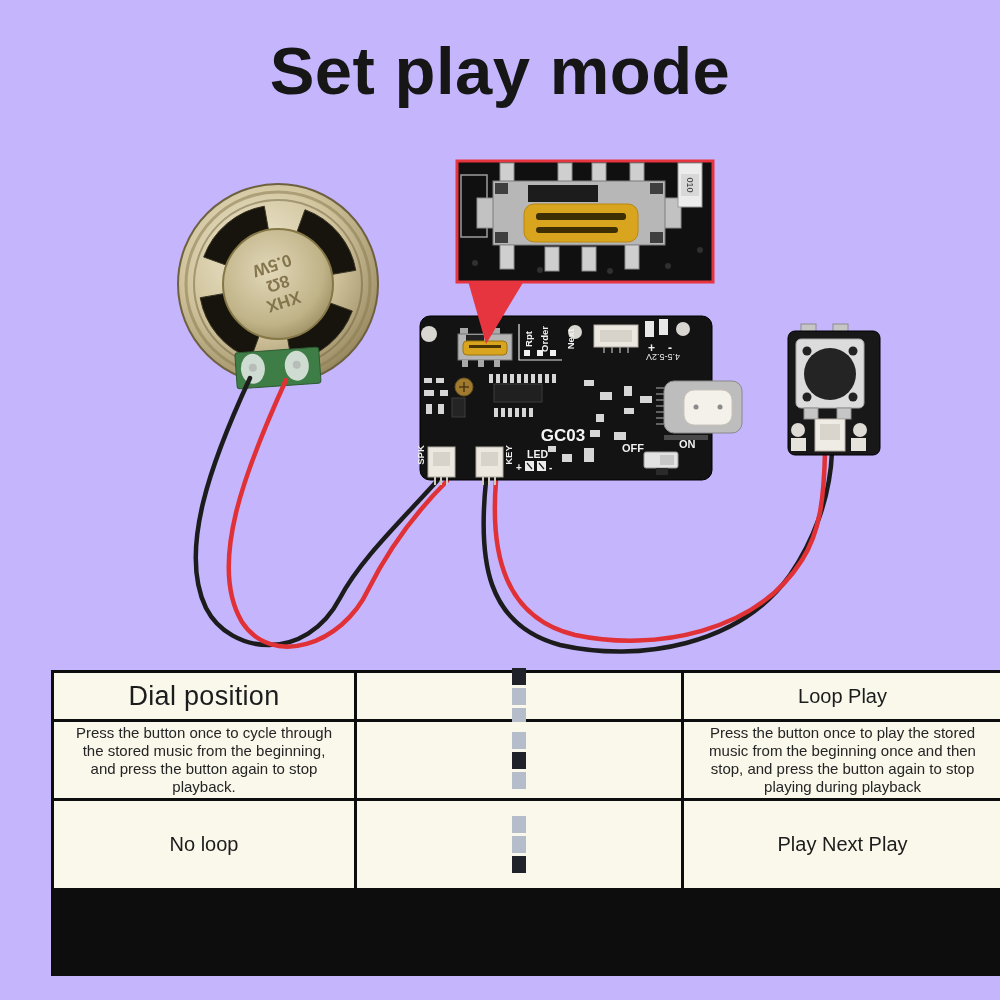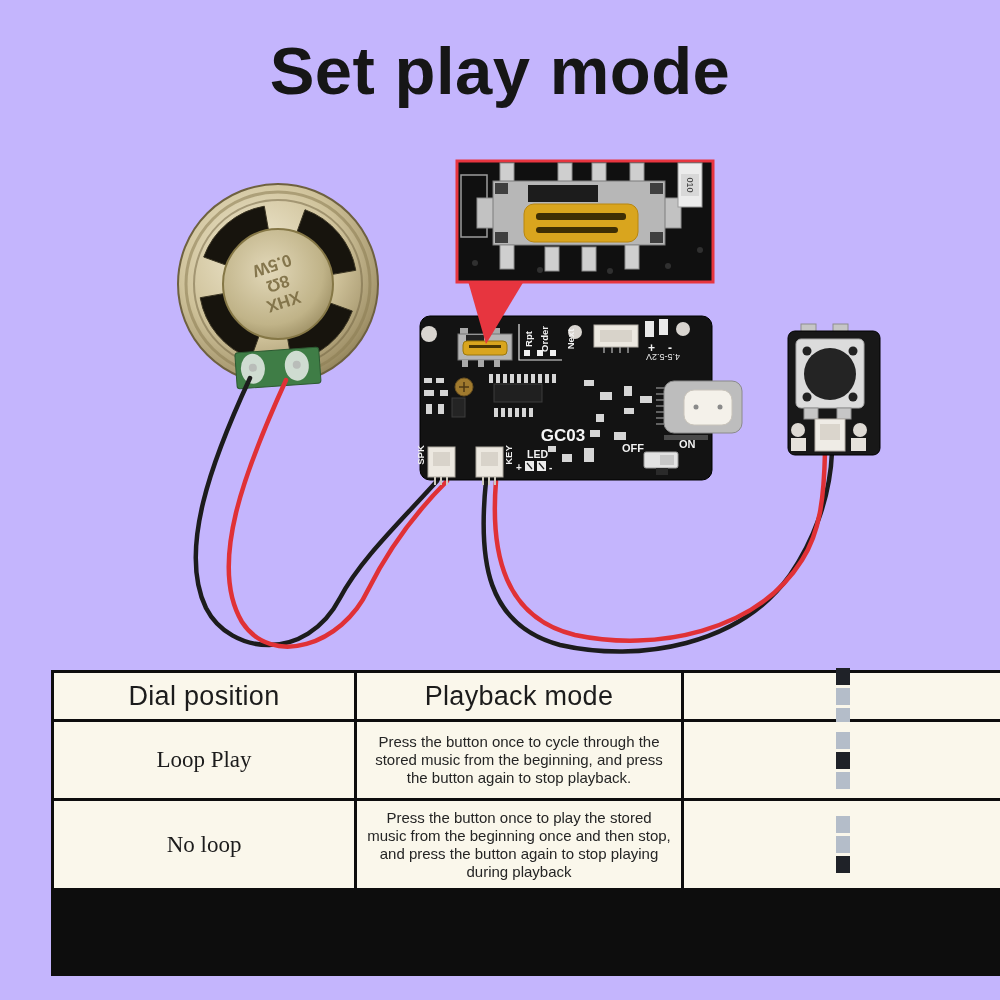--- a/index.html
+++ b/index.html
@@ -14,22 +14,22 @@
 
   
   .mode-table { position:absolute; left:25px; top:670px; width:953px; height:306px;
                 background:#0d0d0d; display:grid;
                 grid-template-columns:300px 324px 1fr;
                 grid-template-rows:46px 76px 87px 1fr;
                 gap:3px; padding:3px;margin-left:26px; }
   .cell { background:#faf7eb; display:flex; align-items:center; justify-content:center;
           text-align:center; color:#1c1c1c; }
   .cell.head { font-size:27px; letter-spacing:.3px; }
-  .cell.mode { font-size:23px;font-family:Liberation Serif, serif; }
-  .cell.desc { font-size:15px; line-height:1.2; padding:2px 8px; color:#252525; }
+  .cell.mode { font-size:20px; }
+  .cell.desc { font-size:15px; line-height:1.2; padding:2px 17px; color:#252525; }
   .dial { display:flex; flex-direction:column; gap:3px; }
   .dial .seg { width:14px; height:17px; background:#b4bdc9; }
   .dial .seg.dark { background:#1f2228; }
 </style>
 </head>
 <body>
 
 <div class="page">
 
   <div class="title">Set play mode</div>
@@ -259,44 +259,44 @@
       <g>
         <rect x="678" y="163" width="24" height="44" fill="#ececec" stroke="#9a9a9a"></rect>
         <rect x="681" y="174" width="18" height="22" fill="#d8d8d8"></rect>
         <text transform="rotate(90 690 185)" x="690" y="188" text-anchor="middle" font-size="9" fill="#333">010</text>
       </g>
     </g>
   </svg>
 
   <div class="mode-table">
     <div class="cell head">Dial position</div>
-    <div class="cell head">Playback mode</div>
 
     <div class="cell">
       <div class="dial">
         <div class="seg dark"></div>
           <div class="seg"></div>
           <div class="seg"></div>
       </div>
     </div>
     <div class="cell mode">Loop Play</div>
     <div class="cell desc">Press the button once to cycle through the stored music from the beginning, and press the button again to stop playback.</div>
 
     <div class="cell">
       <div class="dial">
         <div class="seg"></div>
           <div class="seg dark"></div>
           <div class="seg"></div>
       </div>
     </div>
+    <div class="cell desc">Press the button once to play the stored music from the beginning once and then stop, and press the button again to stop playing during playback</div>
     <div class="cell mode">No loop</div>
-    <div class="cell desc">Press the button once to play the stored music from the beginning once and then stop, and press the button again to stop playing during playback</div>
 
     <div class="cell">
       <div class="dial">
         <div class="seg"></div>
           <div class="seg"></div>
           <div class="seg dark"></div>
       </div>
     </div>
+    <div class="cell mode">Play Next Play</div>
   </div>
 
 </div>
 
 </body></html>

